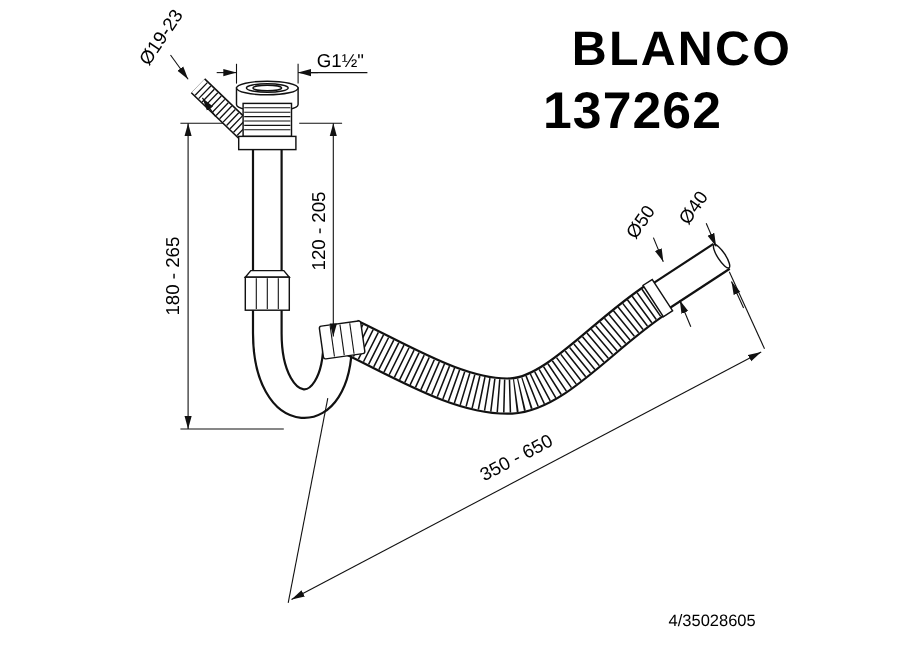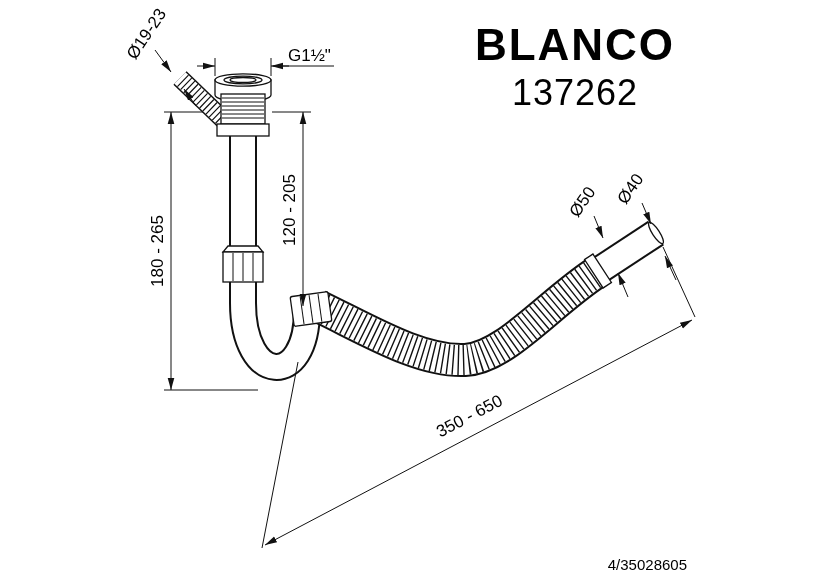--- a/index.html
+++ b/index.html
@@ -11,23 +11,24 @@
     overflow:hidden;
   }
   .drawing-svg{position:absolute;left:0;top:0;}
   .brand-block{
     position:absolute;left:430px;top:20px;width:290px;
     text-align:center;color:#000;
   }
   .brand-logo{
     font-size:44px;font-weight:bold;letter-spacing:2px;
     font-family:"Liberation Sans", sans-serif;
+    text-align:right;
   }
   .brand-code{
-    font-size:36px;font-weight:normal;letter-spacing:1px;margin-top:2px;
+    font-size:47px;font-weight:bold;letter-spacing:1px;margin-top:2px;
   }
   .footer-rev{
     position:absolute;right:138px;bottom:14px;
     font-size:15px;color:#000;
   }
   
   .outl{stroke:#111;fill:none;}
   .fillw{stroke:#fff;fill:none;}
   .corr{stroke:#111;fill:none;}
   .part{fill:#fff;stroke:#111;stroke-width:1.3;}

